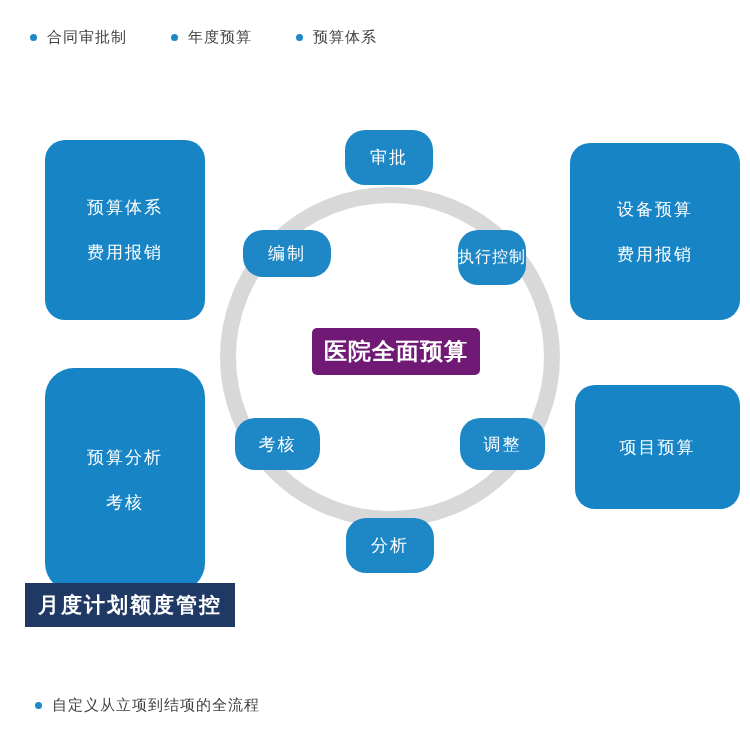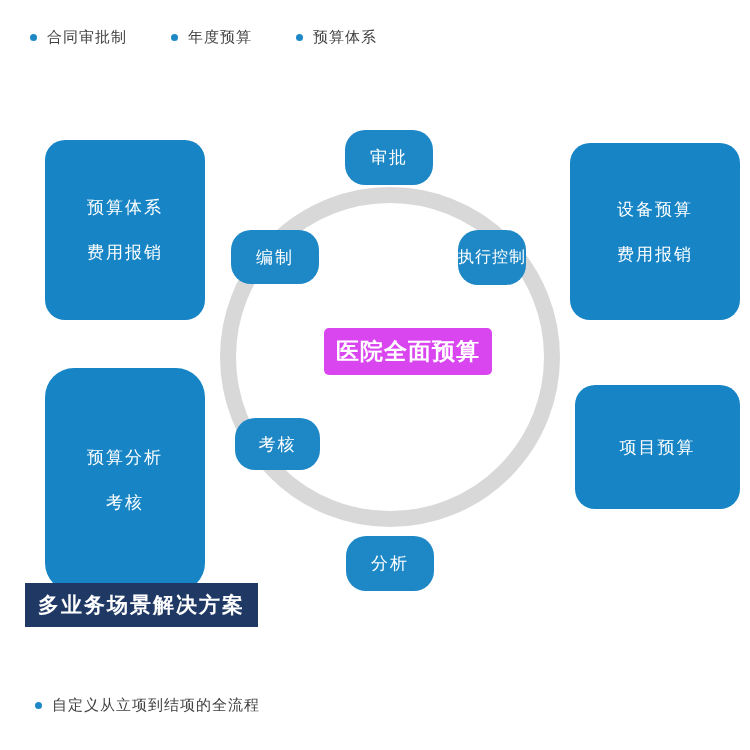--- a/index.html
+++ b/index.html
@@ -57,43 +57,42 @@
     border-radius: 20px;
     display: flex;
     align-items: center;
     justify-content: center;
     font-size: 17px;
     letter-spacing: 2px;
     white-space: nowrap;
     z-index: 2;
   }
   .node-approval        { left: 345px; top: 130px; width: 88px; height: 55px; }
-  .node-compile         { left: 231px; top: 230px; width: 88px; height: 54px; }
+  .node-compile         { left: 243px; top: 230px; width: 88px; height: 47px; }
   .node-exec-control    { left: 458px; top: 230px; width: 68px; height: 55px; font-size: 16px; letter-spacing: 1px; }
   .node-assessment      { left: 235px; top: 418px; width: 85px; height: 52px; }
   .node-adjustment      { left: 460px; top: 418px; width: 85px; height: 52px; }
-  .node-analysis        { left: 346px; top: 536px; width: 88px; height: 55px; }
+  .node-analysis        { left: 346px; top: 518px; width: 88px; height: 55px; }
 
   
   .center-box {
     position: absolute;
     left: 312px; top: 328px;
     width: 168px; height: 47px;
-    background: #d946ef;
+    background: #701a75;
     color: #ffffff;
     border-radius: 5px;
     display: flex;
     align-items: center;
     justify-content: center;
     font-size: 23px;
     font-weight: bold;
     letter-spacing: 1px;
     z-index: 3;
     white-space: nowrap;
-    margin-left: 12px;
   }
 
   
   .corner-box {
     position: absolute;
     background: #1785c5;
     color: #ffffff;
     border-radius: 20px;
     display: flex;
     flex-direction: column;
@@ -143,41 +142,42 @@
       <span class="bullet-label">预算体系</span>
     </div>
   </div>
 
   <div class="ring"></div>
 
   <div class="cycle-node node-approval">审批</div>
   <div class="cycle-node node-compile">编制</div>
   <div class="cycle-node node-exec-control">执行控制</div>
   <div class="cycle-node node-assessment">考核</div>
+  <div class="cycle-node node-adjustment">调整</div>
   <div class="cycle-node node-analysis">分析</div>
 
   <div class="center-box">医院全面预算</div>
 
   <div class="corner-box corner-tl">
     <span>预算体系</span>
     <span>费用报销</span>
   </div>
   <div class="corner-box corner-tr">
     <span>设备预算</span>
     <span>费用报销</span>
   </div>
   <div class="corner-box corner-bl">
     <span>预算分析</span>
     <span>考核</span>
   </div>
   <div class="corner-box corner-br">
     <span>项目预算</span>
   </div>
 
-  <div class="section-label">多业务场景解决方案</div>
+  <div class="section-label">月度计划额度管控</div>
 
   <div class="bullet-row bottom">
     <div class="bullet-item">
       <span class="dot"></span>
       <span class="bullet-label">自定义从立项到结项的全流程</span>
     </div>
   </div>
 
 </div>
 

